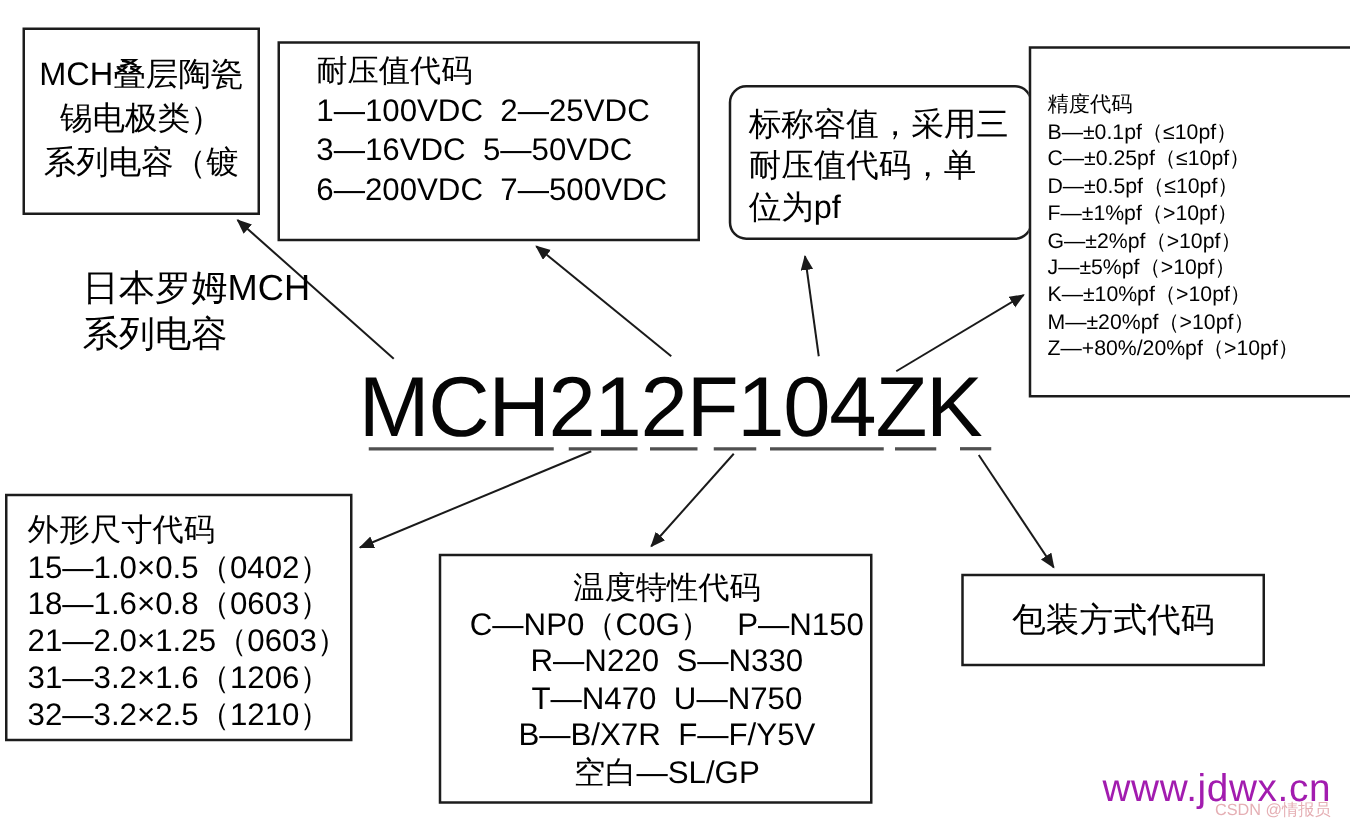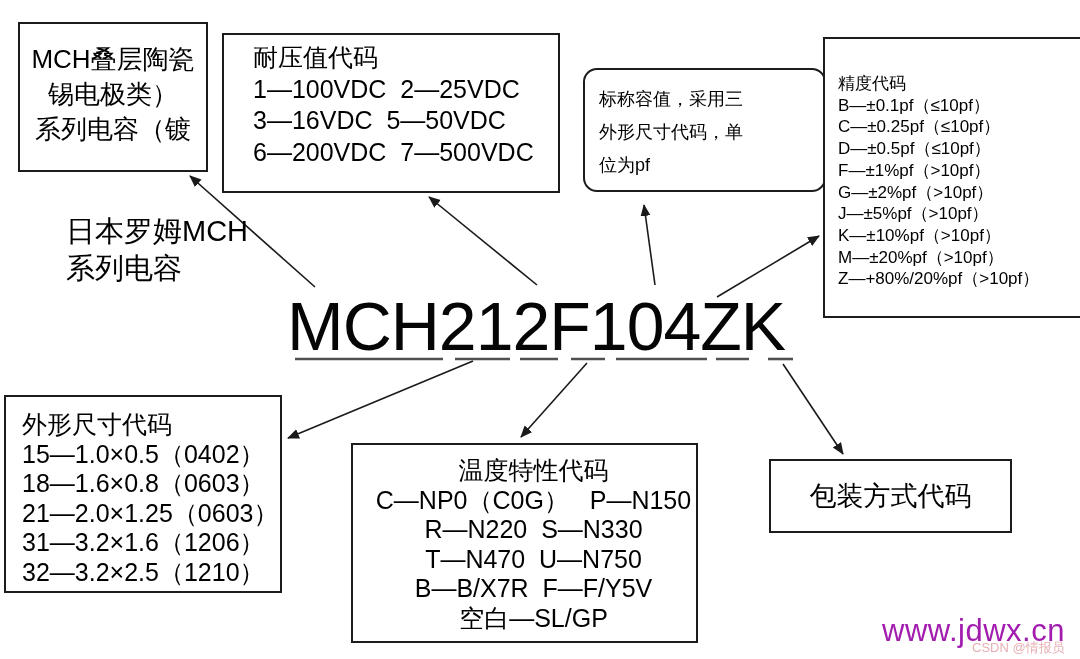--- a/index.html
+++ b/index.html
@@ -9,21 +9,21 @@
   }
   .overlay { position:absolute; left:0; top:0; width:1080px; height:659px; pointer-events:none; }
   .box { position:absolute; border:2px solid #1c1c1c; background:#ffffff; box-sizing:border-box; }
   .line { white-space:pre; }
 
   .series-box { left:18px; top:22px; width:190px; height:150px; text-align:center;
                 font-size:26px; line-height:35px; padding-top:18px; }
   .voltage-box { left:222px; top:33px; width:338px; height:160px;
                  padding:7px 0 0 29px; font-size:25px; line-height:31.5px; }
   .capacitance-box { left:583px; top:68px; width:243px; height:124px;
-                     padding:13px 0 0 14px; font-size:18px; line-height:33px;border-radius:14px; }
+                     padding:13px 0 0 14px; font-size:26px; line-height:33px;border-radius:14px; }
   .precision-box { left:823px; top:37px; width:294px; height:281px;
                    padding:34px 0 0 13px; font-size:17px; line-height:21.7px; }
   .size-box { left:4px; top:395px; width:278px; height:198px;
               padding:13px 0 0 16px; font-size:25px; line-height:29.6px; }
   .temperature-box { left:351px; top:443px; width:347px; height:200px;
                      padding:11px 0 0 18px; font-size:25px; line-height:29.6px;text-align:center; }
   .packaging-box { left:769px; top:459px; width:243px; height:74px;
                    display:flex; align-items:center; justify-content:center; font-size:27px; }
 
   .series-note { position:absolute; left:66px; top:213px; font-size:29px; line-height:37px; }
@@ -70,21 +70,21 @@
 
   <div class="box voltage-box">
     <div class="line">耐压值代码</div>
     <div class="line">1—100VDC  2—25VDC</div>
     <div class="line">3—16VDC  5—50VDC</div>
     <div class="line">6—200VDC  7—500VDC</div>
   </div>
 
   <div class="box capacitance-box">
     <div class="line">标称容值，采用三</div>
-    <div class="line">外形尺寸代码，单</div>
+    <div class="line">耐压值代码，单</div>
     <div class="line">位为pf</div>
   </div>
 
   <div class="box precision-box">
     <div class="line">精度代码</div>
     <div class="line">B—±0.1pf（≤10pf）</div>
     <div class="line">C—±0.25pf（≤10pf）</div>
     <div class="line">D—±0.5pf（≤10pf）</div>
     <div class="line">F—±1%pf（&gt;10pf）</div>
     <div class="line">G—±2%pf（&gt;10pf）</div>

